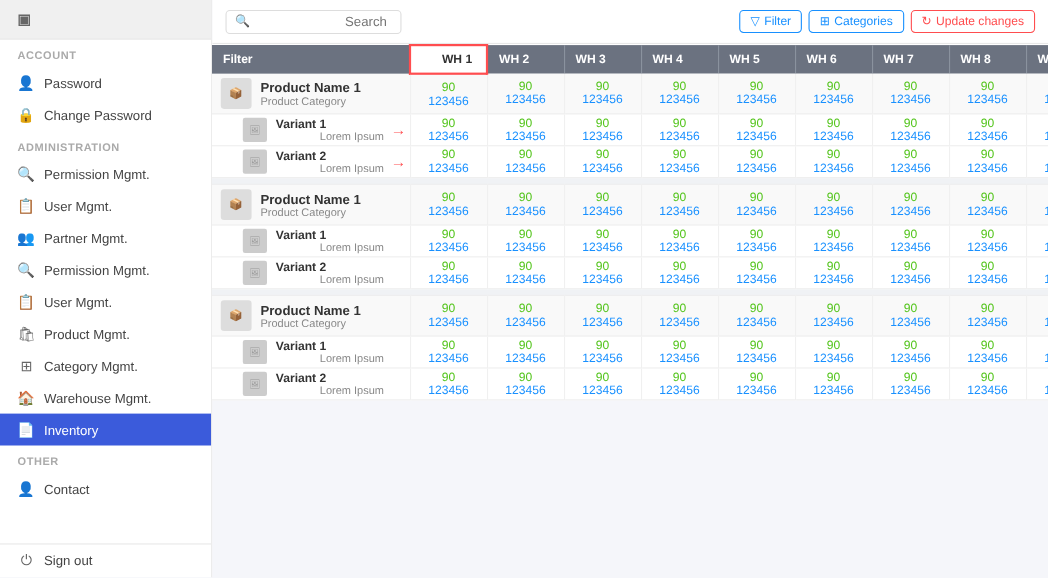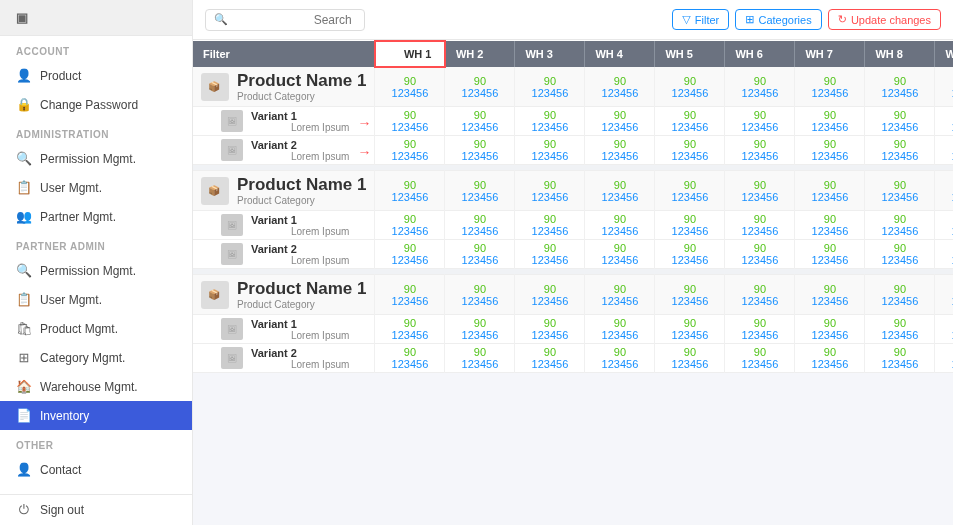--- a/index.html
+++ b/index.html
@@ -187,21 +187,21 @@
       height: 28px;
       background: #ddd;
       border-radius: 3px;
       display: flex;
       align-items: center;
       justify-content: center;
       font-size: 10px;
       color: #999;
       flex-shrink: 0;
     }
-    .product-name { font-size: 17px; font-weight: 600; color: #333; }
+    .product-name { font-size: 12px; font-weight: 600; color: #333; }
     .product-category { font-size: 10px; color: #888; }
     .variant-cell {
       display: flex;
       align-items: center;
       gap: 8px;
       padding: 2px 8px;
     }
     .variant-thumb {
       width: 22px;
       height: 22px;
@@ -246,42 +246,41 @@
 <body>
 
 <div class="sidebar">
   <div class="sidebar-logo">
     <span class="sidebar-logo-text">▣</span>
   </div>
 
   <div class="sidebar-section-title">ACCOUNT</div>
   <div class="sidebar-item">
     <span class="icon">👤</span>
-    <span>Product</span>
+    <span>Password</span>
   </div>
   <div class="sidebar-item">
     <span class="icon">🔒</span>
     <span>Change Password</span>
   </div>
 
   <div class="sidebar-section-title">ADMINISTRATION</div>
   <div class="sidebar-item">
     <span class="icon">🔍</span>
     <span>Permission Mgmt.</span>
   </div>
   <div class="sidebar-item">
     <span class="icon">📋</span>
     <span>User Mgmt.</span>
   </div>
   <div class="sidebar-item">
     <span class="icon">👥</span>
     <span>Partner Mgmt.</span>
   </div>
 
-  <div class="sidebar-section-title">PARTNER ADMIN</div>
   <div class="sidebar-item">
     <span class="icon">🔍</span>
     <span>Permission Mgmt.</span>
   </div>
   <div class="sidebar-item">
     <span class="icon">📋</span>
     <span>User Mgmt.</span>
   </div>
 
   <div class="sidebar-item">

